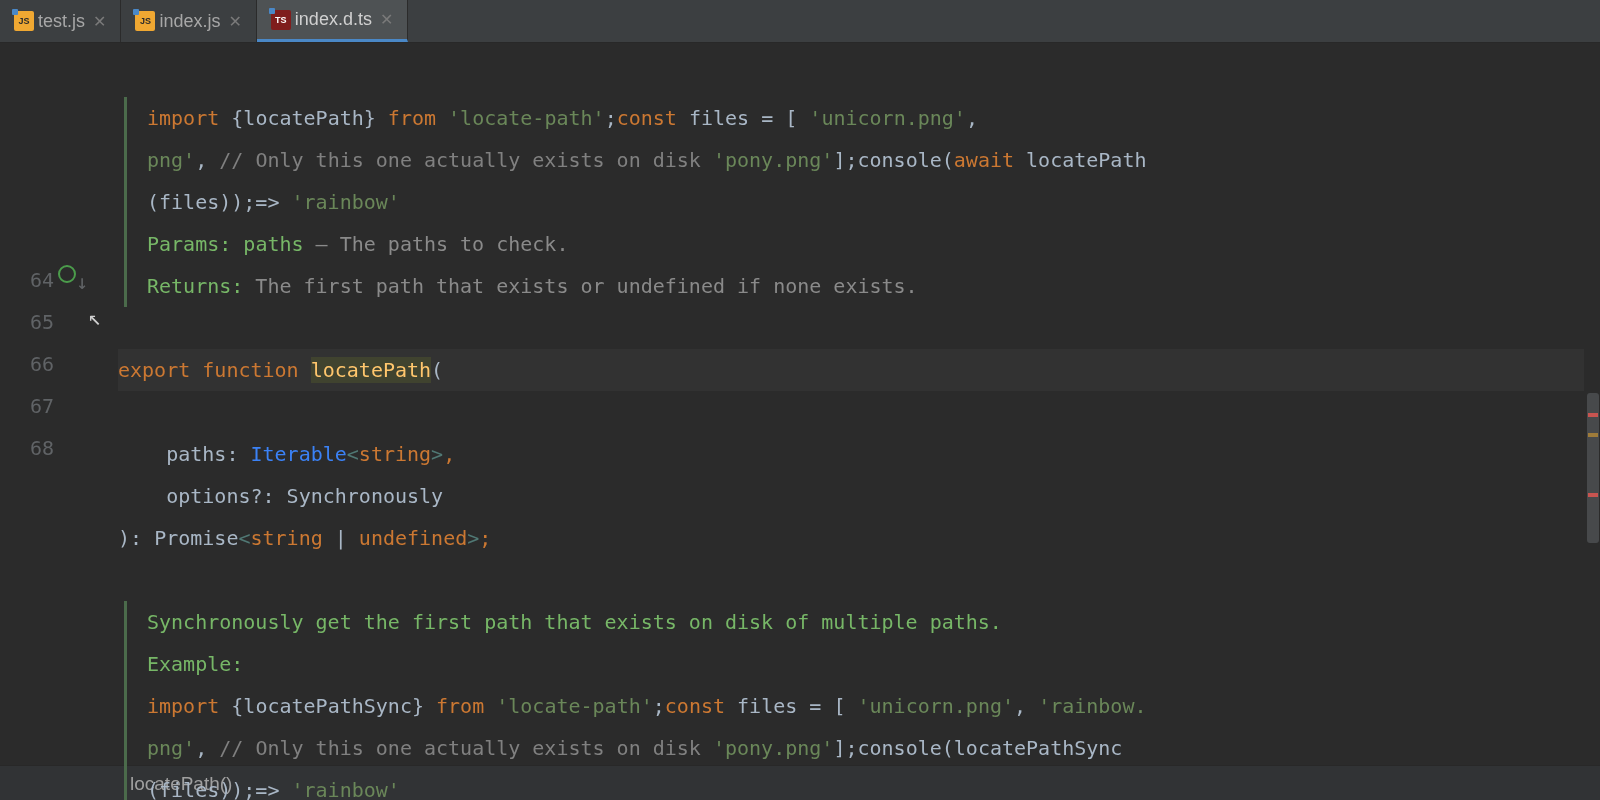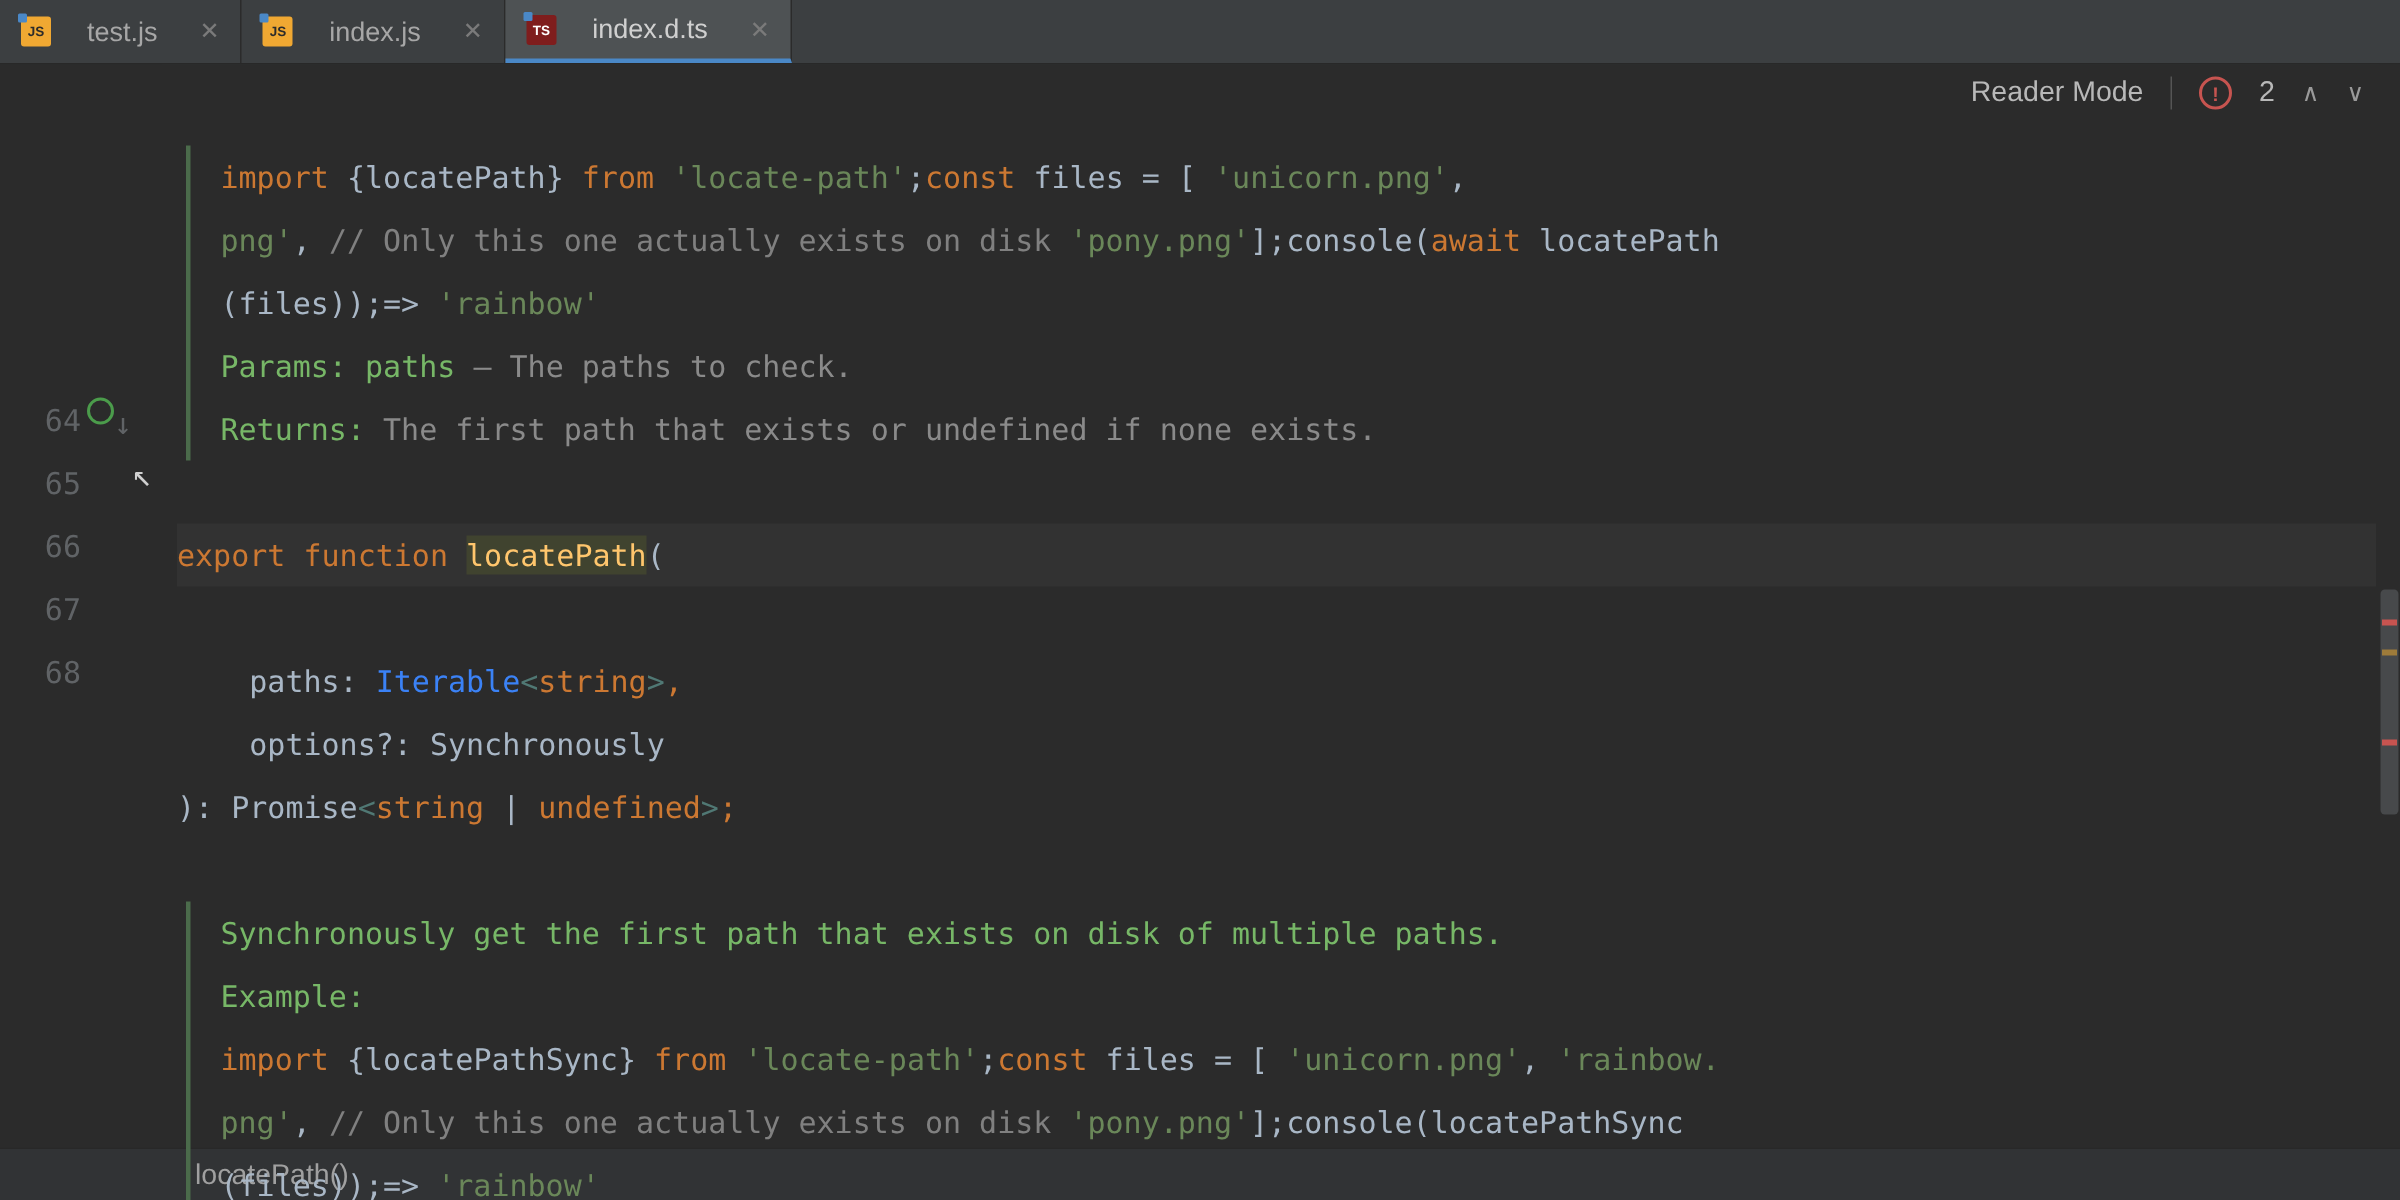--- a/index.html
+++ b/index.html
@@ -1,18 +1,18 @@
 <!DOCTYPE html>
 <html><head>
 <meta charset="utf-8">
 <style>
   html,body{margin:0;padding:0;width:1600px;height:800px;overflow:hidden;background:#2b2b2b;font-family:'Menlo','Consolas',monospace;font-size:20px;}
   
   .tab-bar{height:42px;background:#3c3f41;display:flex;align-items:stretch;border-bottom:1px solid #282828;}
-  .tab{display:flex;align-items:center;padding:0 14px;color:#a7a7a7;font-family:-apple-system,'Segoe UI',sans-serif;font-size:18px;gap:24px;border-right:1px solid #2b2b2b;cursor:pointer;}
+  .tab{display:flex;align-items:center;padding:0 14px;color:#a7a7a7;font-family:-apple-system,'Segoe UI',sans-serif;font-size:18px;gap:4px;border-right:1px solid #2b2b2b;cursor:pointer;}
   .tab.active{background:#4e5254;color:#d0d0d0;border-bottom:3px solid #4a88c7;box-sizing:border-box;}
   .tab .close-x{color:#7a7a7a;font-size:16px;margin-left:4px;}
   .file-icon{width:20px;height:20px;display:flex;align-items:center;justify-content:center;font-size:9px;font-weight:bold;color:#fff;border-radius:2px;position:relative;}
   .file-icon.js{background:#f0a832;color:#2b2b2b;}
   .file-icon.ts{background:#7f1d1d;}
   .file-icon::after{content:'';position:absolute;top:-2px;left:-2px;width:6px;height:6px;background:#4a88c7;border-radius:1px;}
   
   .editor{display:flex;height:calc(800px - 42px - 36px);position:relative;background:#2b2b2b;}
   .gutter{width:108px;flex:none;background:#2b2b2b;color:#606366;text-align:right;padding-top:216px;line-height:42px;font-size:20px;position:relative;}
   .gutter .ln{padding-right:54px;height:42px;}
@@ -64,28 +64,20 @@
   </div>
   <div class="tab active">
     <span class="file-icon ts">TS</span>
     <span>index.d.ts</span>
     <span class="close-x">✕</span>
   </div>
 </div>
 
 <div class="editor">
 
-  <div class="inspections">
-    <span>Reader Mode</span>
-    <span class="divider"></span>
-    <span class="err-icon">!</span>
-    <span>2</span>
-    <span class="chev">∧</span>
-    <span class="chev">∨</span>
-  </div>
 
   <div class="gutter">
     <span class="vcs-mark"></span>
     <span class="vcs-arrow">↓</span>
     <div class="ln">64</div>
     <div class="ln">65</div>
     <div class="ln">66</div>
     <div class="ln">67</div>
     <div class="ln">68</div>
     <span class="cursor-ptr">↖</span>

